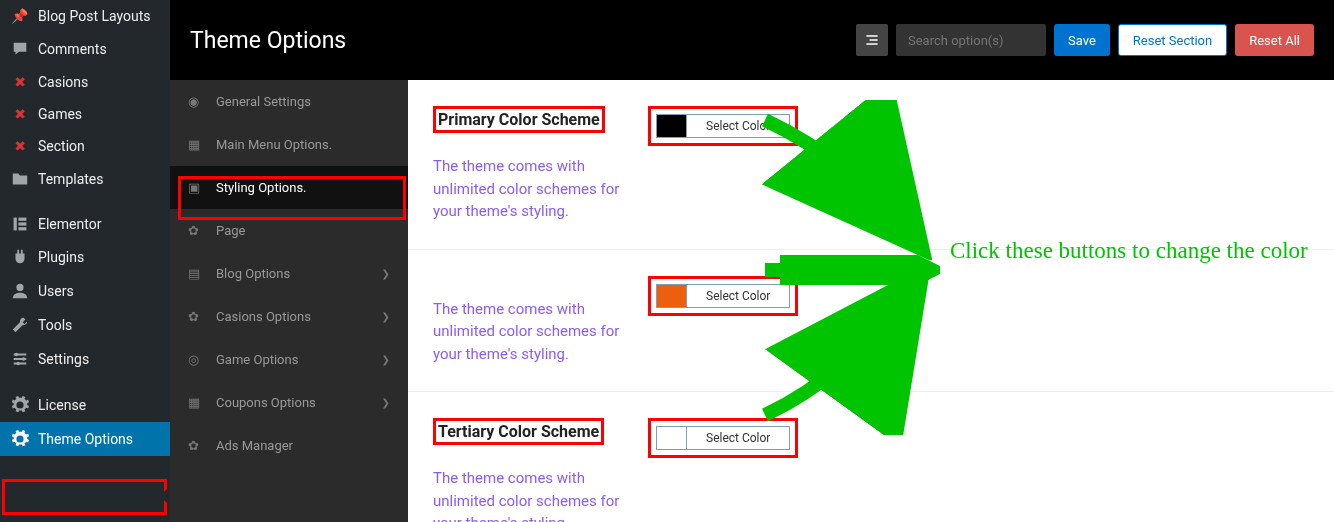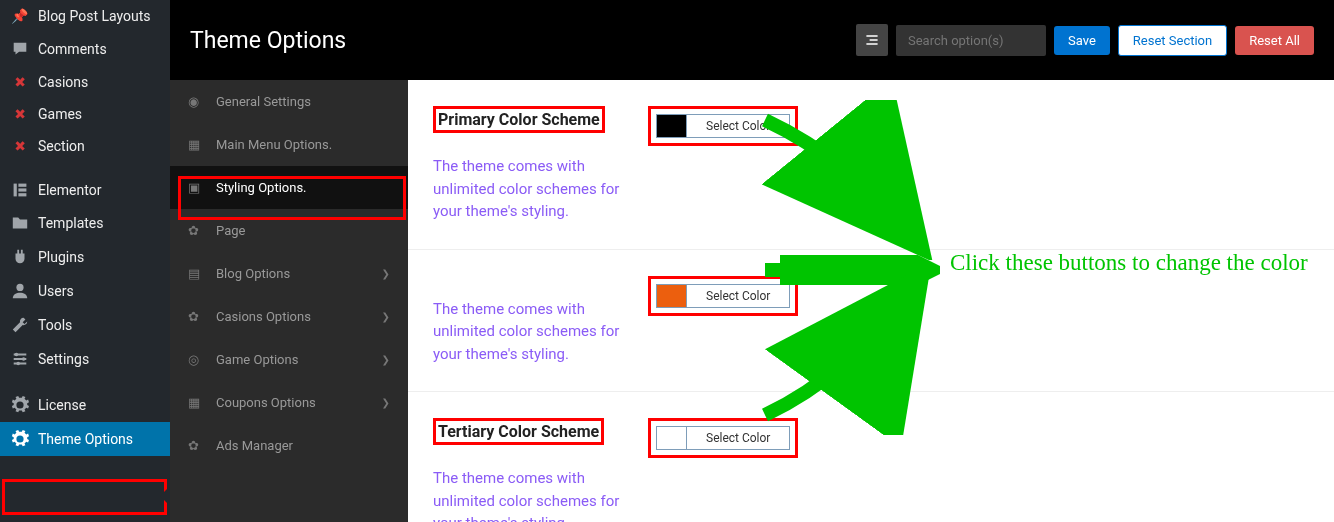--- a/index.html
+++ b/index.html
@@ -8,21 +8,21 @@
 .wp-item{display:flex;align-items:center;padding:8px 10px;cursor:pointer;color:#eee}
 .wp-item .icn{width:20px;margin-right:8px;color:#a0a5aa;display:flex;align-items:center;justify-content:center}
 .wp-item.red .icn{color:#d63638}
 .wp-item.sep{margin-top:12px}
 .wp-item.sel{background:#0073aa;color:#fff}
 .wp-item.sel .icn{color:#fff}
 .wp-hl{position:absolute;border:3px solid #ff0000;left:2px;top:479px;width:165px;height:36px;pointer-events:none}
 .wp-sel-arrow{position:absolute;left:160px;top:488px;width:0;height:0;border-top:8px solid transparent;border-bottom:8px solid transparent;border-right:8px solid #23282d}
 .topbar{position:absolute;left:170px;top:0;right:0;height:80px;background:#000;display:flex;align-items:center;padding:0 20px;color:#fff}
 .page-title{font-size:23px;font-weight:400}
-.topbar-right{margin-left:auto;display:flex;align-items:center;gap:8px}
+.topbar-right{margin-left:auto;display:flex;gap:8px}
 .expand-btn{background:#444;color:#fff;width:32px;height:32px;display:flex;align-items:center;justify-content:center;cursor:pointer;border-radius:2px}
 .search{background:#333;color:#999;border:none;padding:8px 12px;width:150px;font-size:13px;border-radius:2px}
 .btn{padding:7px 14px;border-radius:3px;font-size:13px;cursor:pointer;border:none;color:#fff}
 .btn-save{background:#0073d0}
 .btn-reset-s{background:#fff;color:#0073d0;border:1px solid #0073d0}
 .btn-reset-a{background:#d9534f}
 .sub-sidebar{position:absolute;left:170px;top:80px;width:238px;height:442px;background:#2b2b2b;color:#ccc}
 .sub-item{display:flex;align-items:center;padding:14px 18px;font-size:13px;color:#999;cursor:pointer;position:relative}
 .sub-item.active{background:#111;color:#fff}
 .sub-item .sicn{width:18px;margin-right:10px;color:#777;display:flex;align-items:center}
@@ -62,38 +62,38 @@
       <span>Casions</span>
     </div>
   <div class="wp-item red">
       <span class="icn">✖</span>
       <span>Games</span>
     </div>
   <div class="wp-item red">
       <span class="icn">✖</span>
       <span>Section</span>
     </div>
+  <div class="wp-item">
+      <span class="icn">
+        <svg width="18" height="18" viewBox="0 0 20 20" fill="currentColor">
+          <path d="M2 4h6l2 2h8v10H2z"></path>
+        </svg>
+      </span>
+      <span>Templates</span>
+    </div>
   <div class="wp-item sep">
       <span class="icn">
         <svg width="16" height="16" viewBox="0 0 20 20" fill="currentColor">
           <rect x="2" y="2" width="4" height="16"></rect>
           <rect x="8" y="2" width="10" height="4"></rect>
           <rect x="8" y="8" width="10" height="4"></rect>
           <rect x="8" y="14" width="10" height="4"></rect>
         </svg>
       </span>
       <span>Elementor</span>
-    </div>
-  <div class="wp-item">
-      <span class="icn">
-        <svg width="18" height="18" viewBox="0 0 20 20" fill="currentColor">
-          <path d="M2 4h6l2 2h8v10H2z"></path>
-        </svg>
-      </span>
-      <span>Templates</span>
     </div>
   <div class="wp-item">
       <span class="icn">
         <svg width="18" height="18" viewBox="0 0 20 20" fill="currentColor">
           <path d="M7 2v4H5v6a5 5 0 0010 0V6h-2V2h-2v4H9V2z"></path>
         </svg>
       </span>
       <span>Plugins</span>
     </div>
   <div class="wp-item">
@@ -264,13 +264,13 @@
   <path d="M5,15 L160,15" stroke="#00c400" stroke-width="14" fill="none" marker-end="url(#ah2)"></path>
 </svg>
 <svg class="arrow-svg" style="left:760px;top:275px;width:180px;height:160px">
   <defs>
       <marker id="ah3" markerWidth="12" markerHeight="12" refX="10" refY="6" orient="auto">
         <path d="M0,0 L12,6 L0,12 z" fill="#00c400"></path>
       </marker>
     </defs>
   <path d="M5,140 Q90,100 155,10" stroke="#00c400" stroke-width="14" fill="none" marker-end="url(#ah3)"></path>
 </svg>
-<div class="annot-text" style="left:950px;top:250px">Click these buttons to change the color</div>
+<div class="annot-text" style="left:950px;top:238px">Click these buttons to change the color</div>
 
 </body></html>

